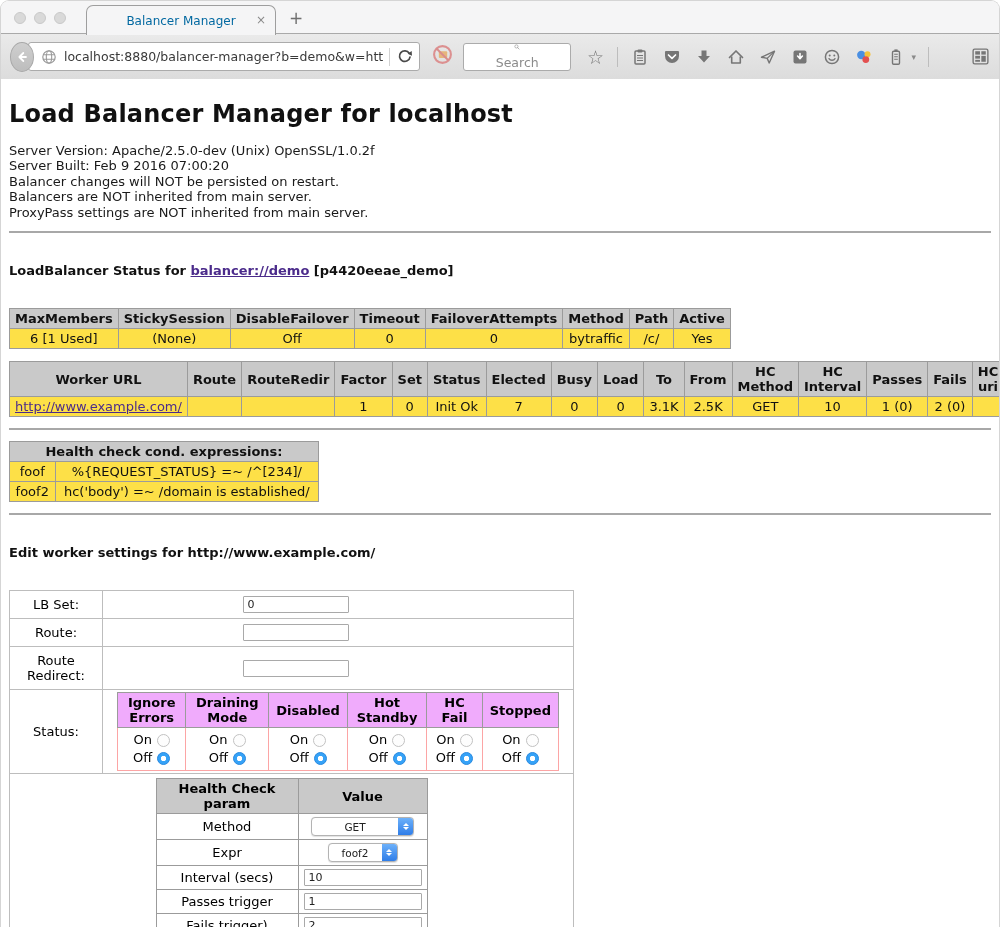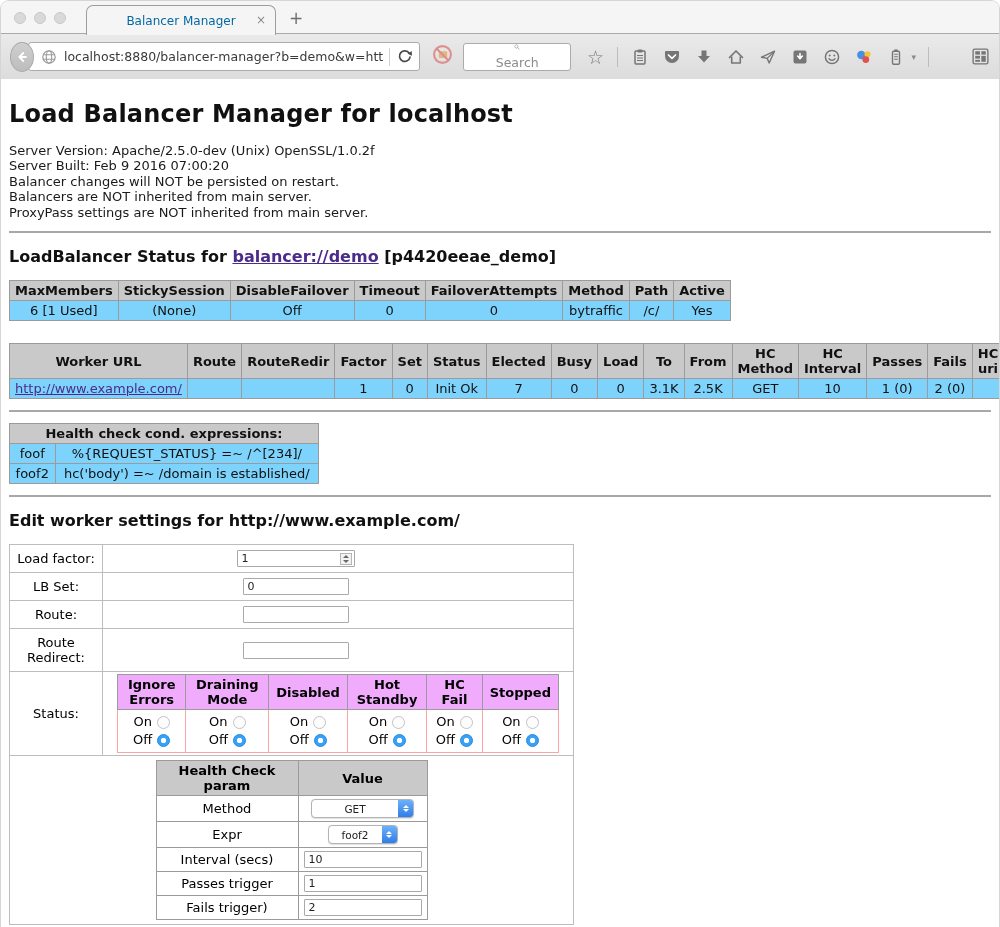--- a/index.html
+++ b/index.html
@@ -33,27 +33,27 @@
   .star-glyph { font-size:19px; color:#767676; line-height:18px; }
   .caret { font-size:9px; color:#8a8a8a; margin-left:-7px; }
   .burger { width:17px; height:13px; display:flex; flex-direction:column; justify-content:space-between; }
   .burger i { display:block; height:2.6px; background:#5f5f5f; border-radius:1px; }
 
   
   .content { padding:0 8px; background:#fff; }
   h1.pagetitle { font-size:24px; font-weight:bold; color:#111; padding-top:21px; margin-bottom:15px; letter-spacing:.2px; }
   .info-line { font-size:13px; color:#1a1a1a; line-height:15.4px; }
   .rule { height:2px; background:#a8a8a8; border:none; margin:11px 0; }
-  .section-h { font-size:16px; font-weight:bold; margin:14px 0; color:#111; }
+  .section-h { font-size:13px; font-weight:bold; margin:30px 0; color:#111; }
   a.plink { color:#4b2b8b; text-decoration:underline; }
 
   table.t { border-collapse:collapse; font-size:13px; color:#111; }
   table.t th { background:#c9c9c9; border:1px solid #9b9b9b; padding:2px 5px; font-weight:bold; text-align:center; }
-  table.t td { border:1px solid #9b9b9b; padding:2px 5px; text-align:center; background:#7dd3fc; }
-  .bal-table { margin-bottom:22px; min-width:615px; }
+  table.t td { border:1px solid #9b9b9b; padding:2px 5px; text-align:center; background:#fde047; }
+  .bal-table { margin-bottom:12px; min-width:615px; }
   .worker-table { width:984px; margin-bottom:9px; }
   .worker-table th { padding:2px 3px; }
   .worker-table td.lcell { text-align:center;margin-left:18px; }
   .hc-table { min-width:310px; margin:4px 0 9px 0; }
   .hc-table td { padding:2px 8px;margin-top:48px; }
 
   
   .form-table { width:565px; border-collapse:collapse; font-size:13px; margin-bottom:0; }
   .form-table > tbody > tr > td { border:1px solid #bdbdbd; }
   .form-table { border:1px solid #8d8d8d; }
@@ -326,34 +326,20 @@
     </tbody>
       </table>
 
     <hr class="rule">
 
     <div class="section-h">Edit worker settings for http://www.example.com/</div>
 
     <table class="form-table">
       <tbody>
       <tr>
-        <td class="flabel">Load factor:</td>
-        <td class="fin" colspan="2">
-          <div class="center-zone">
-            <span class="numwrap">
-              <input class="txt" type="text" value="1" style="">
-              <span class="spinner">
-                    <i class="up"></i>
-                    <i class="dn"></i>
-                  </span>
-            </span>
-          </div>
-        </td>
-      </tr>
-      <tr>
         <td class="flabel">LB Set:</td>
         <td class="fin" colspan="2">
           <div class="center-zone"><input class="txt" type="text" value="0" style=""></div>
         </td>
       </tr>
       <tr>
         <td class="flabel">Route:</td>
         <td class="fin" colspan="2">
           <div class="center-zone"><input class="txt" type="text" value="" style=""></div>
         </td>

